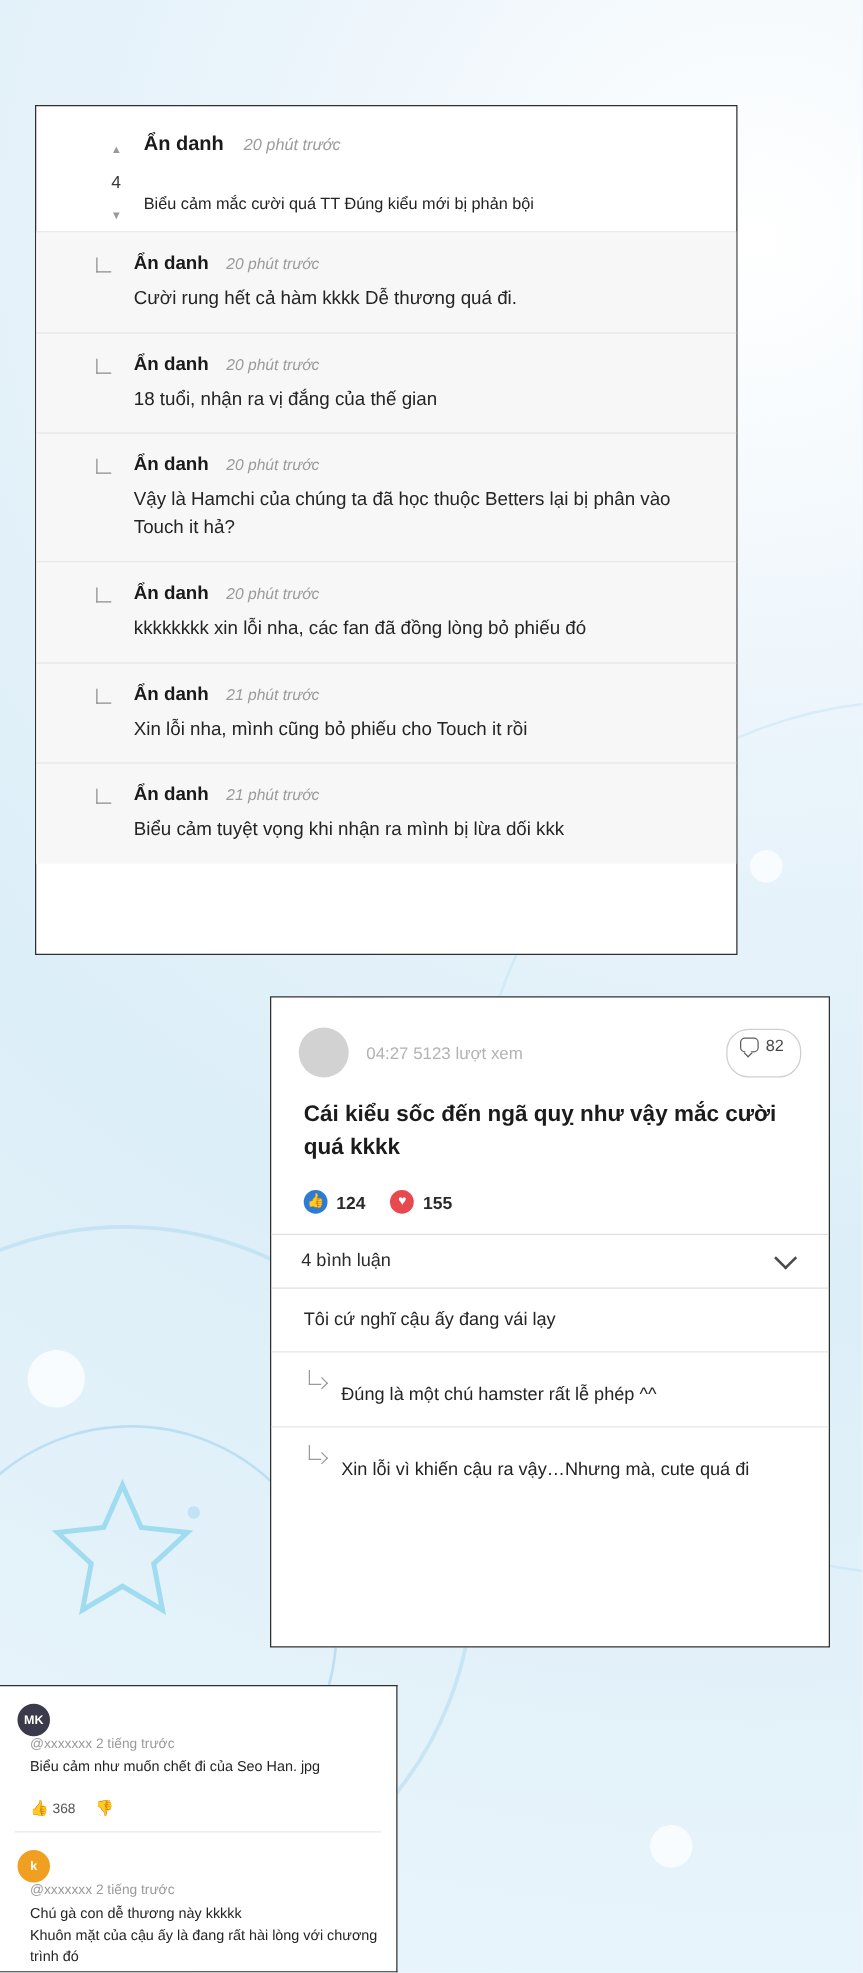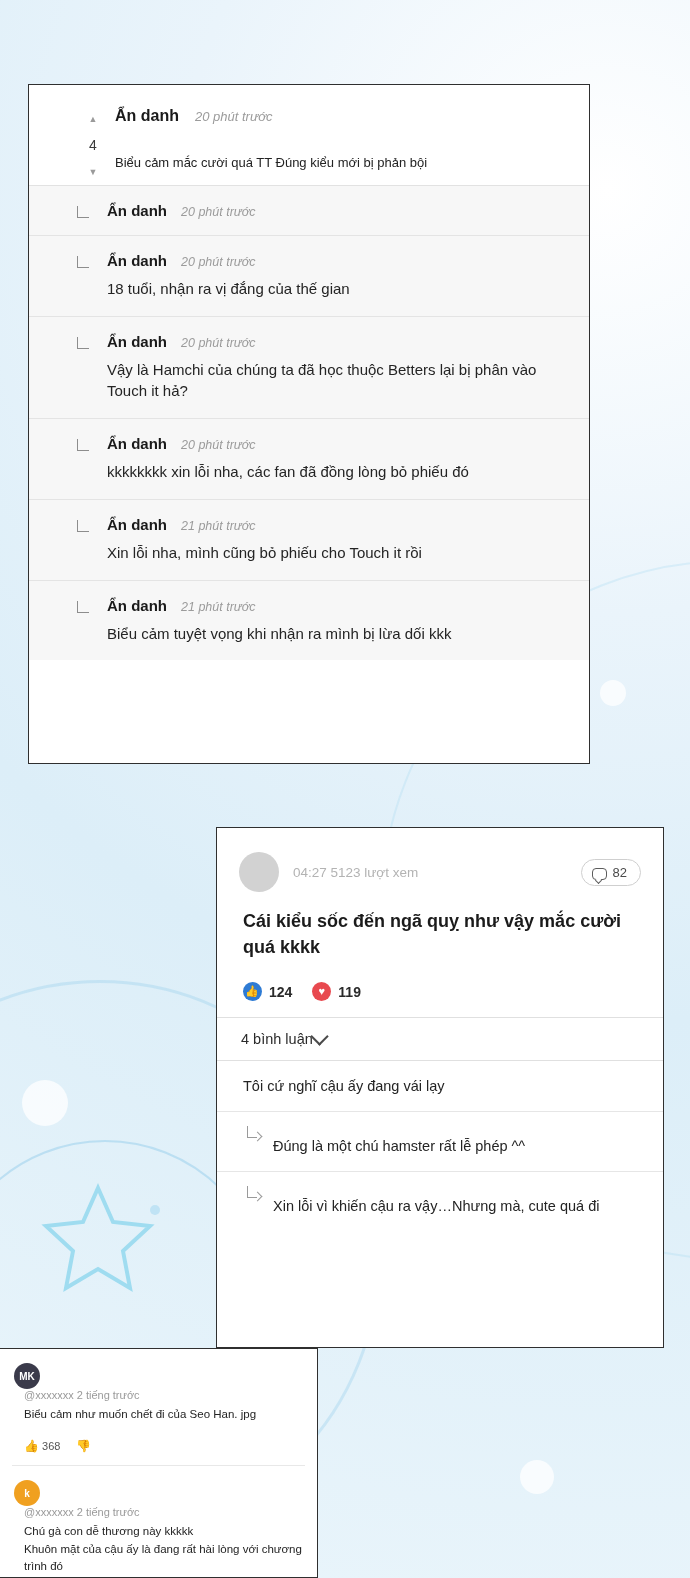--- a/index.html
+++ b/index.html
@@ -56,31 +56,31 @@
     position:absolute; left:48px; top:20px; width:12px; height:12px;
     border-left:1px solid #8d8d8d; border-bottom:1px solid #8d8d8d;
   }
   .r-head { display:flex; align-items:baseline; gap:14px; }
   .r-name { font-size:15px; font-weight:bold; color:#1a1a1a; }
   .r-time { font-size:12.5px; font-style:italic; color:#9b9b9b; }
   .r-body { margin-top:9px; font-size:15px; color:#242424; line-height:1.45; }
 
   
   #post-card {
-    position:absolute; left:216px; top:827px; width:448px; height:521px;
+    position:absolute; left:216px; top:797px; width:448px; height:521px;
     background:#ffffff; border:1px solid #2f2f2f; z-index:3; overflow:hidden;
   }
   .post-head { display:flex; align-items:center; padding:24px 22px 10px 22px; }
   .avatar-circle {
     width:40px; height:40px; border-radius:50%; background:#d2d2d2; flex:0 0 auto;
   }
   .post-meta { margin-left:14px; font-size:13.5px; color:#b3b3b3; }
   .cmt-pill {
-    margin-left:auto; display:flex; align-items:flex-end; gap:6px;
-    border:1px solid #cfcfcf; border-radius:18px; padding:5px 13px 5px 10px;
+    margin-left:auto; display:flex; align-items:center; gap:6px;
+    border:1px solid #cfcfcf; border-radius:18px; padding:5px 13px 17px 10px;
     font-size:13px; color:#4a4a4a; background:#fff;
   }
   .cmt-pill .bub {
     width:15px; height:12px; border:1.4px solid #5c5c5c; border-radius:4px; position:relative;
   }
   .cmt-pill .bub:after{
     content:""; position:absolute; left:3px; bottom:-4px; width:4px; height:4px;
     border-left:1.4px solid #5c5c5c; border-bottom:1.4px solid #5c5c5c; transform:rotate(-45deg);
     background:#fff;
   }
@@ -94,21 +94,21 @@
   .rx .ic.like:after{
     content:"\1F44D"; position:absolute; left:0; top:0; width:19px; height:19px;
     font-size:11px; line-height:19px; text-align:center; color:#fff;
   }
   .rx .ic.heart { background:#e8494f; position:relative; }
   .rx .ic.heart:after{
     content:"\2665"; position:absolute; left:0; top:0; width:19px; height:19px;
     font-size:11px; line-height:19px; text-align:center; color:#fff;
   }
   .cmt-bar {
-    display:flex; align-items:center; 
+    display:flex; align-items:center; justify-content:space-between;
     border-top:1px solid #e0e0e0; border-bottom:1px solid #e0e0e0;
     padding:13px 24px; font-size:14.5px; color:#2b2b2b;
   }
   .chev { width:13px; height:13px; border-right:2px solid #4a4a4a; border-bottom:2px solid #4a4a4a;
           transform:rotate(45deg); margin-right:4px; margin-top:-5px; }
   .p-comment { padding:17px 22px 17px 26px; font-size:14.5px; color:#242424; border-bottom:1px solid #e6e6e6; }
   .p-reply {
     position:relative; padding:26px 22px 17px 56px; font-size:14.5px; color:#242424;
     border-bottom:1px solid #e6e6e6;
   }
@@ -174,20 +174,21 @@
     <div class="c-body">Biểu cảm mắc cười quá TT  Đúng kiểu mới bị phản bội</div>
   </div>
 
   <div class="replies">
     <div class="reply">
       <span class="corner"></span>
       <div class="r-head">
         <span class="r-name">Ẩn danh</span>
         <span class="r-time">20 phút trước</span>
       </div>
+      <div class="r-body">Cười rung hết cả hàm kkkk Dễ thương quá đi.</div>
     </div>
     <div class="reply">
       <span class="corner"></span>
       <div class="r-head">
         <span class="r-name">Ẩn danh</span>
         <span class="r-time">20 phút trước</span>
       </div>
       <div class="r-body">18 tuổi, nhận ra vị đắng của thế gian</div>
     </div>
     <div class="reply">
@@ -237,21 +238,21 @@
 
   <div class="post-title">Cái kiểu sốc đến ngã quỵ như vậy mắc cười quá kkkk</div>
 
   <div class="reactions">
     <div class="rx">
       <span class="ic like"></span>
       <span>124</span>
     </div>
     <div class="rx">
       <span class="ic heart"></span>
-      <span>119</span>
+      <span>155</span>
     </div>
   </div>
 
   <div class="cmt-bar">
     <span>4 bình luận</span>
     <span class="chev"></span>
   </div>
 
   <div class="p-comment">Tôi cứ nghĩ cậu ấy đang vái lạy</div>
 

